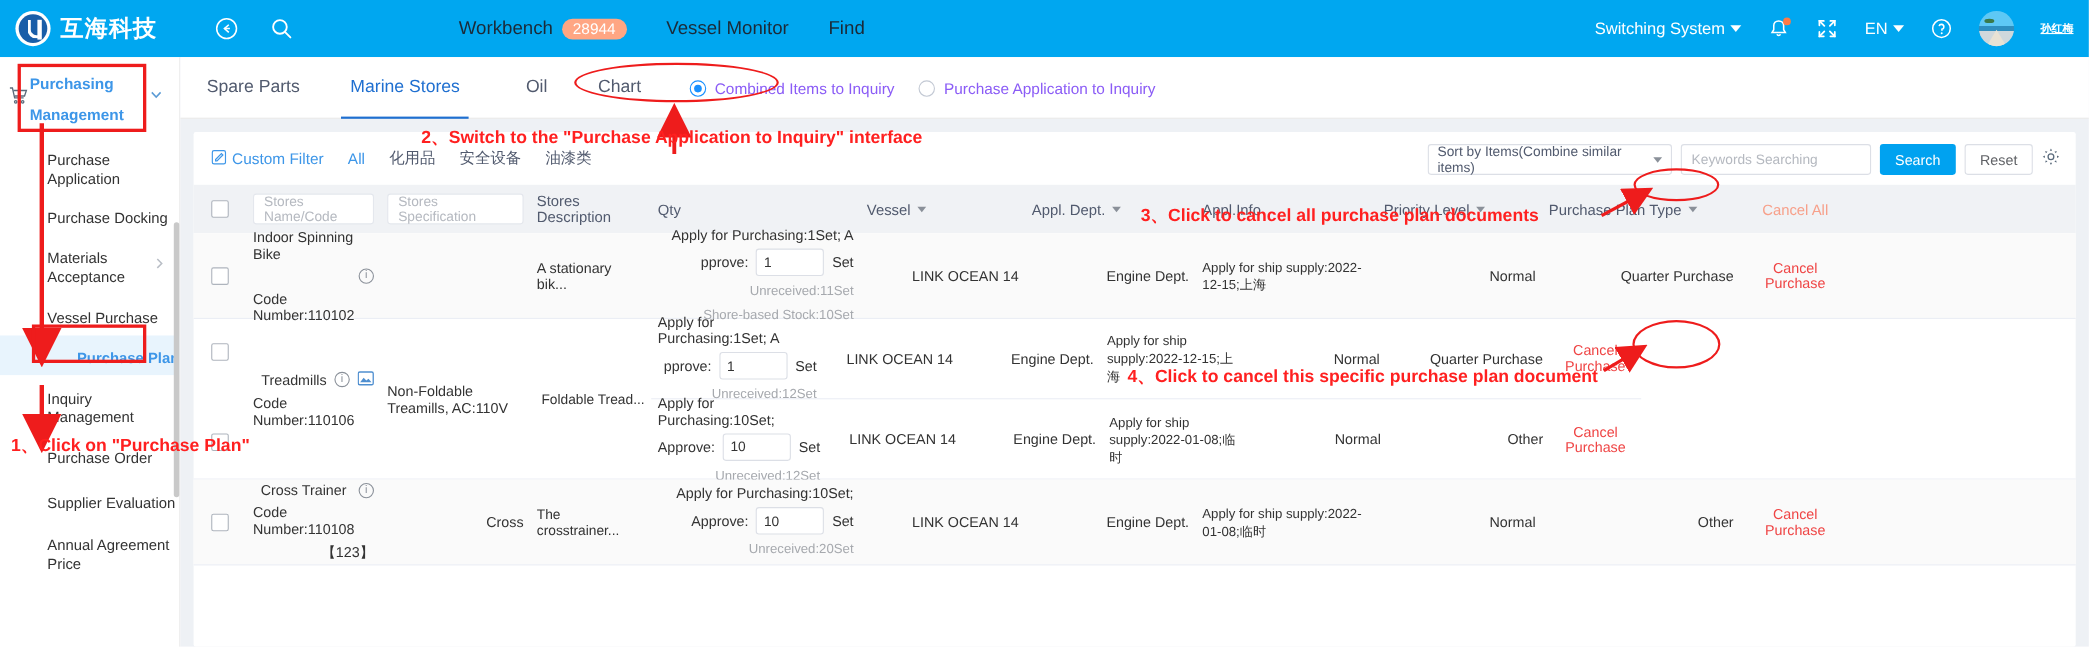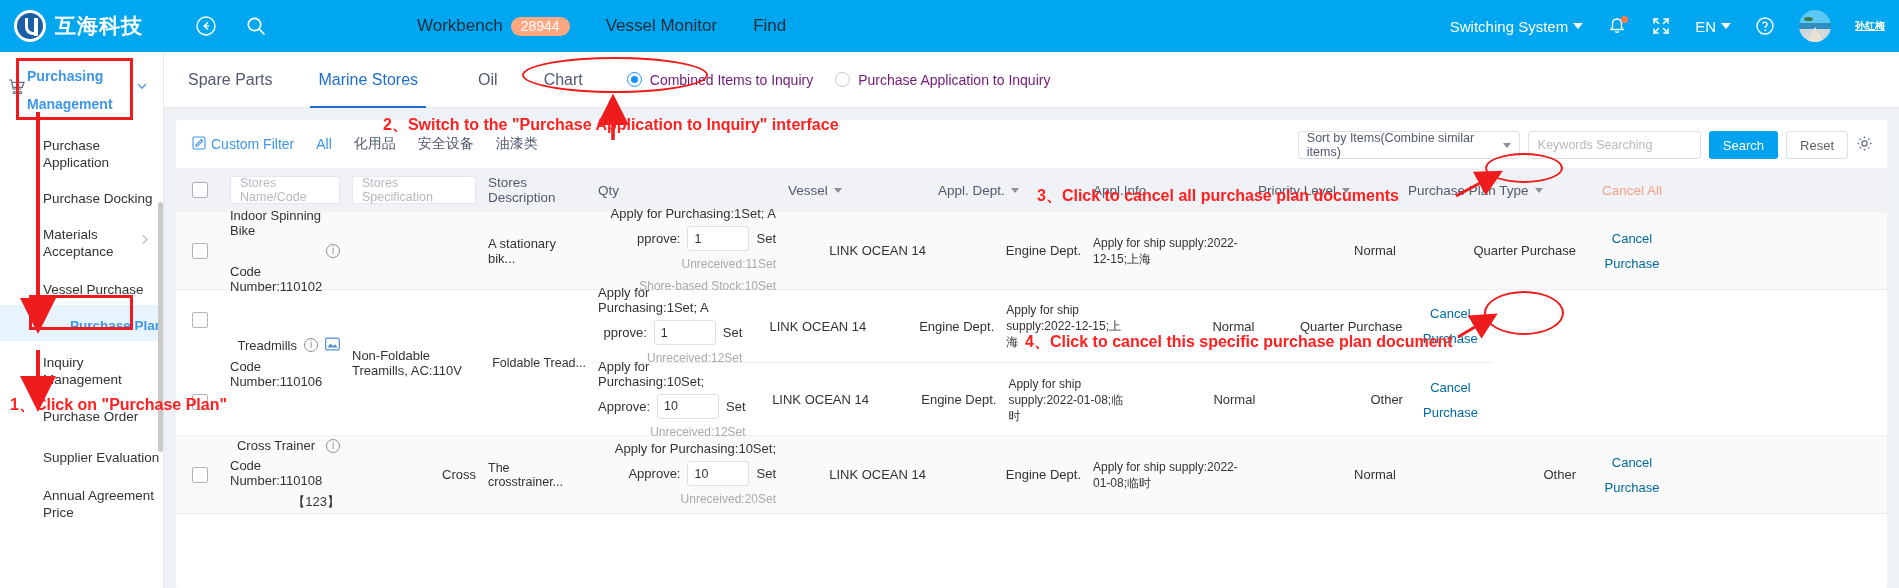--- a/index.html
+++ b/index.html
@@ -88,21 +88,21 @@
   
   .main { position: absolute; left: 164px; top: 52px; width: 1735px; height: 536px; background: #eef1f5; }
   .tabbar {
     position: absolute; left: 0; top: 0; width: 1735px; height: 56px; background: #fff;
     display: flex; align-items: center; border-bottom: 1px solid #e8e8e8;
   }
   .tab { font-size: 16px; color: #515a6e; cursor: pointer; position: relative; height: 56px; display: flex; align-items: center; }
   .tab.active { color: #1f6fd0; }
   .tab.active:after { content: ""; position: absolute; left: -8px; right: -8px; bottom: 0; height: 2px; background: #1f6fd0; }
   .radio-group { display: flex; align-items: center; gap: 22px; margin-left: 44px; }
-  .radio-opt { display: flex; align-items: flex-start; gap: 8px; font-size: 14px; color: #701a75; cursor: pointer; }
+  .radio-opt { display: flex; align-items: flex-end; gap: 8px; font-size: 14px; color: #8b5cf6; cursor: pointer; }
   .radio-dot { width: 15px; height: 15px; border-radius: 50%; border: 1px solid #c3c9d4; background: #fff; position: relative; }
   .radio-opt.sel .radio-dot { border-color: #1890ff; background: #fff; }
   .radio-opt.sel .radio-dot:after { content:""; position:absolute; left: 3px; top: 3px; width: 7px; height: 7px; border-radius: 50%; background: #1890ff; }
 
   .card {
     position: absolute; left: 12px; top: 68px; width: 1711px; height: 468px;
     background: #fff; border-radius: 2px;
   }
   .filterbar { height: 48px; display: flex; align-items: center; padding: 0 16px; position: relative; }
   .cf-link { color: #3d96e8; font-size: 14px; display: flex; align-items: center; gap: 5px; cursor: pointer; }
@@ -136,21 +136,21 @@
   .caret-dk { width: 0; height: 0; border-left: 4px solid transparent; border-right: 4px solid transparent; border-top: 5px solid #8a9099; display: inline-block; }
   .cancel-all { color: #f7a08a; font-size: 13.5px; cursor: pointer; }
 
   .row { display: flex; border-bottom: 1px solid #ebeef5; font-size: 13px; color: #333; position: relative; }
   .row.alt { background: #fafafa; }
   .cell { padding: 10px 6px; display: flex; flex-direction: column; justify-content: center; align-items: flex-end; }
   .muted { color: #a6a9ae; font-size: 12px; line-height: 17px; }
   .qty-input { width: 62px; height: 25px; border: 1px solid #dcdfe6; border-radius: 3px;
     display: inline-flex; align-items: center; padding: 0 6px; font-size: 12.5px; background: #fff; }
   .chk { width: 16px; height: 16px; border: 1px solid #aeb4bd; border-radius: 2px; background: #fff; cursor: pointer; }
-  .cancel-p { color: #0369a1; font-size: 13px; line-height: 25px; cursor: pointer; }
+  .cancel-p { color: #ef4444; font-size: 13px; line-height: 14px; cursor: pointer; }
   .info-i { display: inline-block; width: 14px; height: 14px; border: 1px solid #8a9099; border-radius: 50%;
     font-size: 10px; line-height: 12px; text-align: center; color: #8a9099; }
 
   
   .ann { position: absolute; color: #ff2020; font-weight: bold; z-index: 40; pointer-events: none; white-space: nowrap; }
   .ann-oval { position: absolute; border: 2.5px solid #ee1c1c; border-radius: 50%; z-index: 39; pointer-events: none; }
   .ann-rect { position: absolute; border: 3px solid #ee1c1c; z-index: 39; pointer-events: none; }
   svg.ann-svg { position: absolute; left: 0; top: 0; width: 1899px; height: 588px; z-index: 38; pointer-events: none; }
 </style>
 </head>

